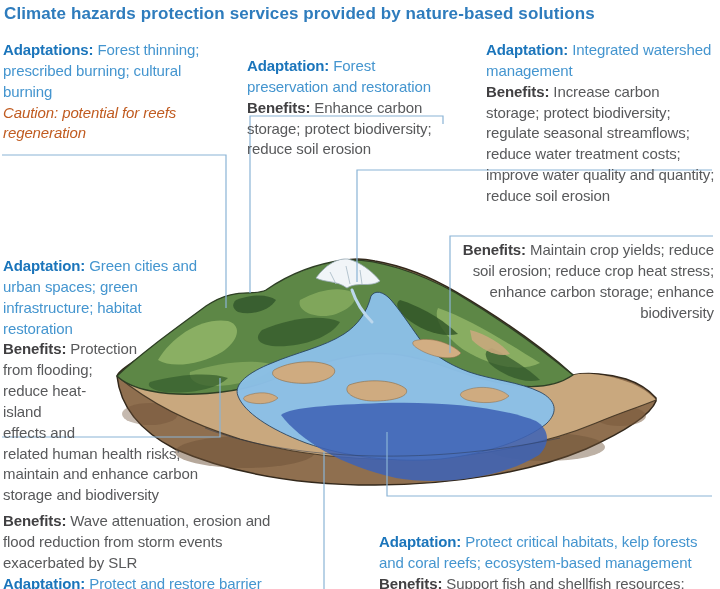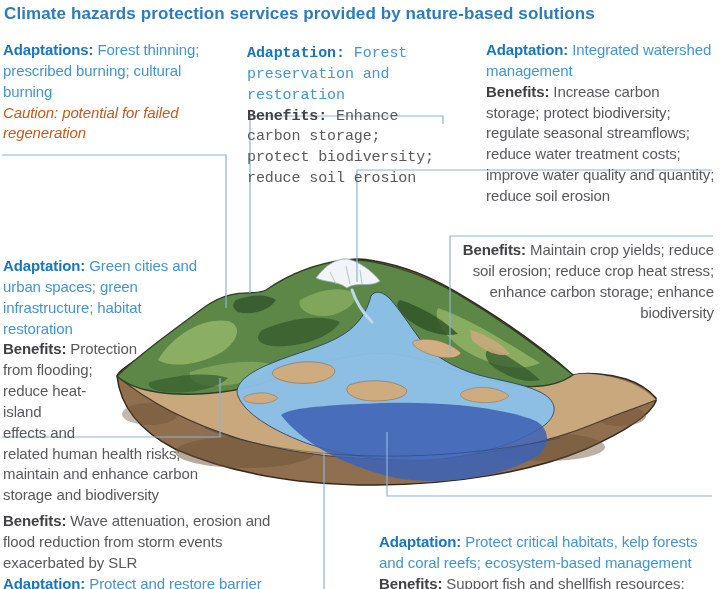--- a/index.html
+++ b/index.html
@@ -23,21 +23,21 @@
   }
   .art{position:absolute;left:0;top:0;pointer-events:none;}
   .callout{position:absolute;font-size:15px;line-height:1.39;letter-spacing:-0.1px;}
   .callout p{margin:0;}
   .a-lbl{font-weight:bold;color:var(--adaptation-label);}
   .a-txt{color:var(--adaptation-text);}
   .b-lbl{font-weight:bold;color:var(--benefits-label);}
   .b-txt{color:var(--benefits-text);}
   .caution{color:var(--caution-color);font-style:italic;}
   #co-forest-thinning{left:3px;top:40px;width:226px;}
-  #co-forest-preservation{left:247px;top:44px;width:198px;font-family:Liberation Mono, monospace;}
+  #co-forest-preservation{left:247px;top:56px;width:198px;}
   #co-watershed{left:486px;top:40px;width:230px;}
   #co-green-cities{left:3px;top:256px;width:222px;}
   .wrap-spacer{
     float:right;width:150px;height:122px;margin-top:56px;
     shape-outside:polygon(100% 0,100% 100%,0 100%);
   }
   #co-agroforestry{left:459px;top:240px;width:255px;}
   #co-agroforestry .bene{text-align:right;}
   #co-barrier{left:3px;top:511px;width:298px;}
   #co-marine{left:379px;top:532px;width:336px;}
@@ -125,21 +125,21 @@
       <polyline points="712,170 357,170 357,282"></polyline>
       <polyline points="2,437 220,437 220,378"></polyline>
       <polyline points="713,236 450,236 450,353"></polyline>
       <polyline points="324,452 324,589"></polyline>
       <polyline points="387,432 387,496 712,496"></polyline>
     </g>
   </svg>
 
   <div class="callout" id="co-forest-thinning">
     <p><span class="a-lbl">Adaptations:</span><span class="a-txt"> Forest thinning; prescribed burning; cultural burning</span></p>
-    <p class="caution">Caution: potential for failed regeneration</p>
+    <p class="caution">Caution: potential for reefs regeneration</p>
   </div>
 
   <div class="callout" id="co-forest-preservation">
     <p><span class="a-lbl">Adaptation:</span><span class="a-txt"> Forest preservation and restoration</span></p>
     <p><span class="b-lbl">Benefits:</span><span class="b-txt"> Enhance carbon storage; protect biodiversity; reduce soil erosion</span></p>
   </div>
 
   <div class="callout" id="co-watershed">
     <p><span class="a-lbl">Adaptation:</span><span class="a-txt"> Integrated watershed management</span></p>
     <p><span class="b-lbl">Benefits:</span><span class="b-txt"> Increase carbon storage; protect biodiversity; regulate seasonal streamflows; reduce water treatment costs; improve water quality and quantity; reduce soil erosion</span></p>

